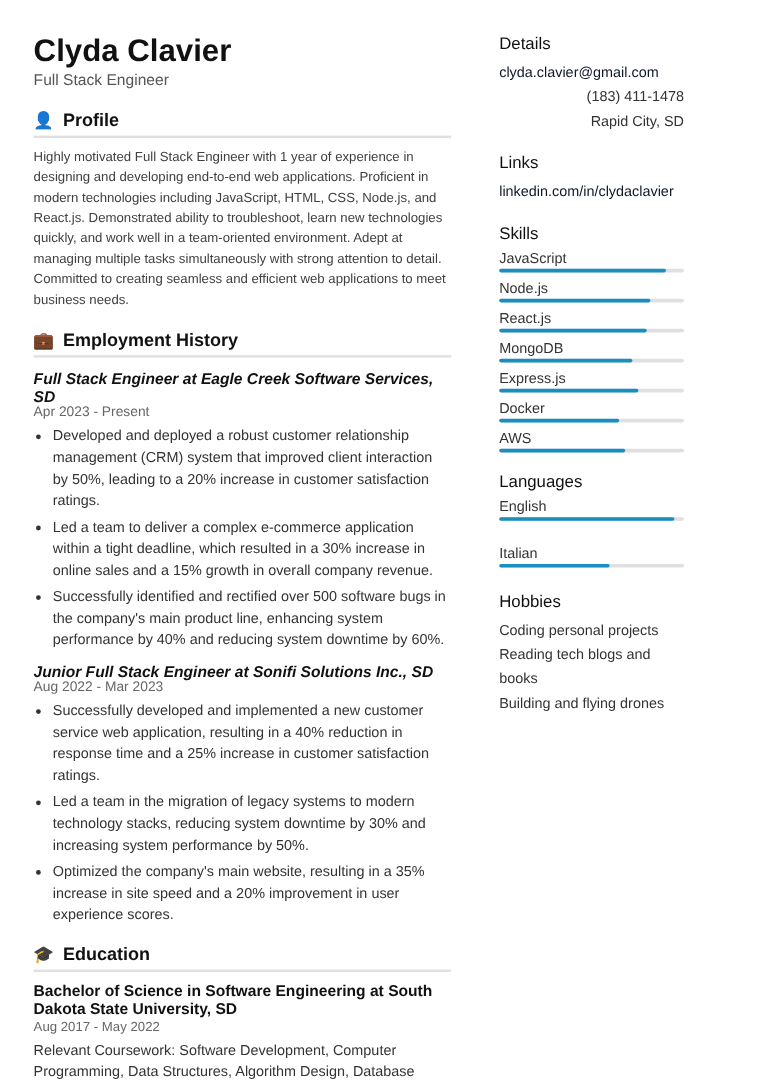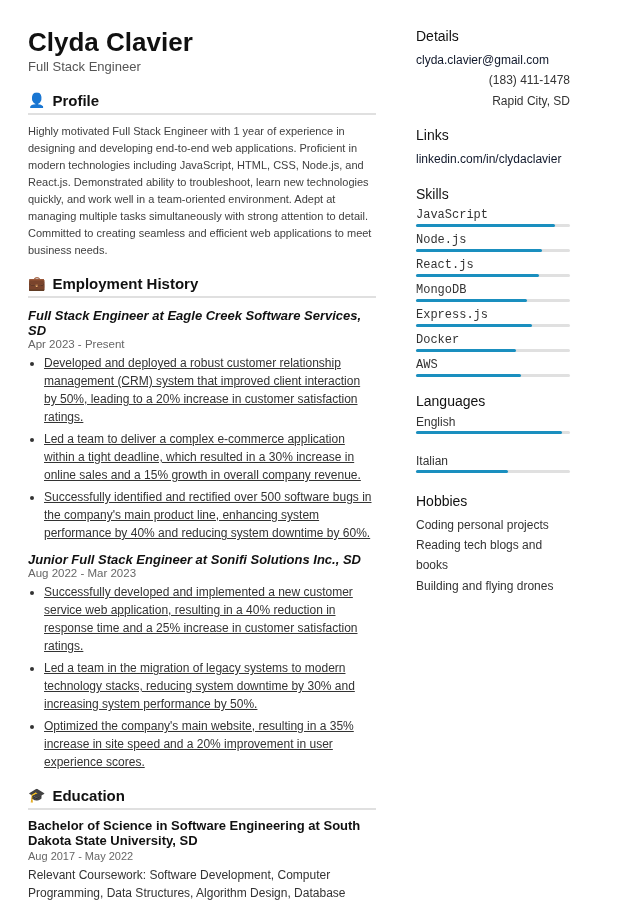--- a/index.html
+++ b/index.html
@@ -77,21 +77,20 @@
     }
     .job-bullets {
       padding-left: 16px;
       margin-top: 2px;
     }
     .job-bullets li {
       font-size: 12px;
       color: #333;
       line-height: 1.5;
       margin-bottom: 4px;
-      text-decoration: underline;
     }
     .edu-title {
       font-size: 13px;
       font-weight: 700;
       color: #111;
       margin-top: 4px;
     }
     .edu-dates {
       font-size: 11px;
       color: #666;
@@ -121,21 +120,20 @@
     }
     .detail-link {
       font-size: 12px;
       color: #0f172a;
       text-decoration: none;
       display: block;
       line-height: 1.7;
     }
     .skill-item {
       margin-bottom: 6px;
-      font-family: Liberation Mono, monospace;
     }
     .skill-name {
       font-size: 12px;
       color: #333;
       margin-bottom: 2px;
     }
     .skill-bar-bg {
       height: 3px;
       background: #e0e0e0;
       border-radius: 2px;

